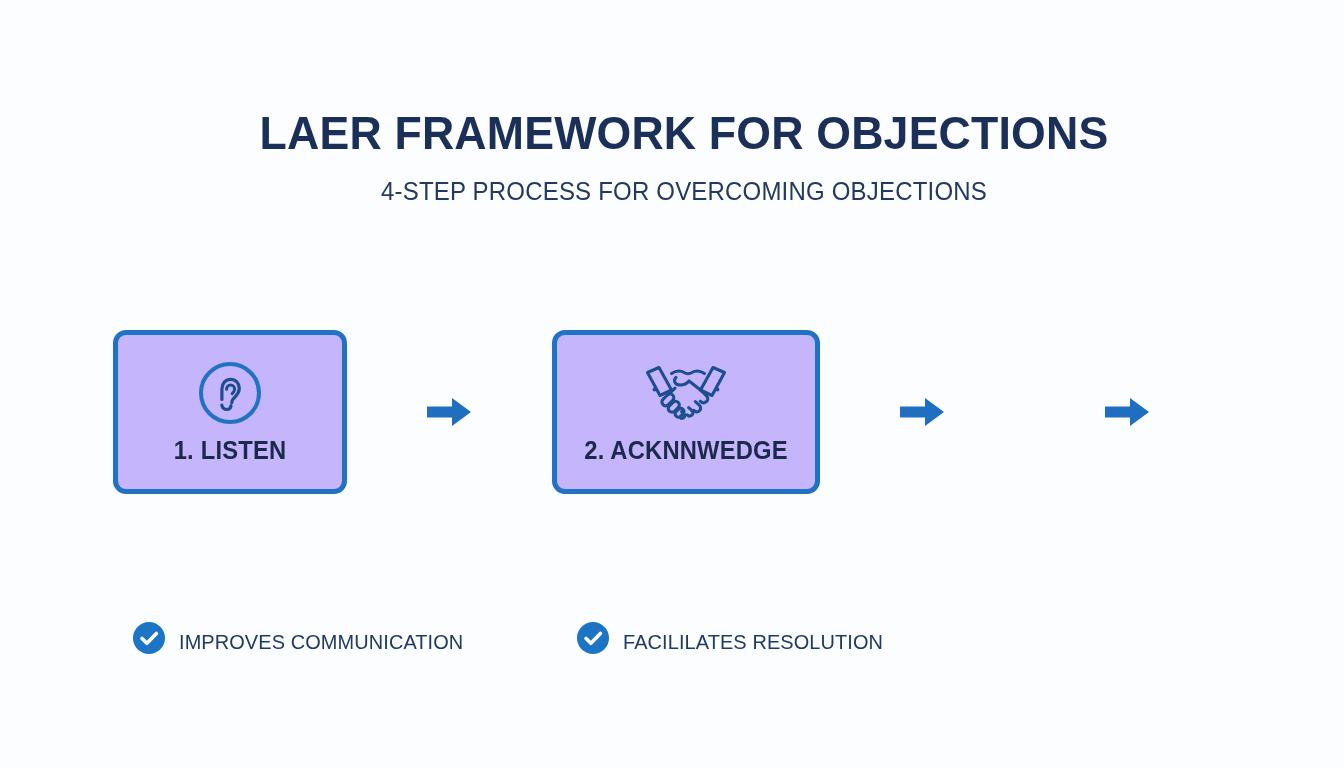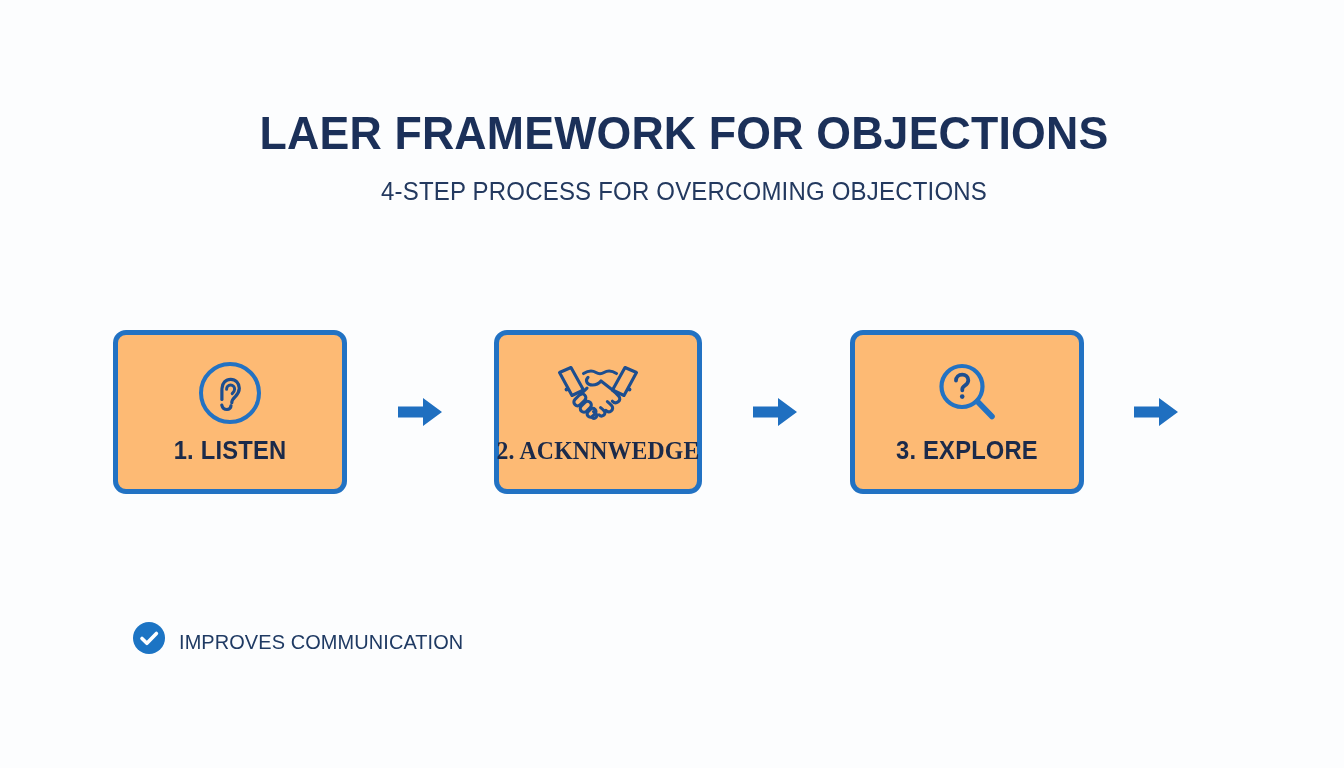--- a/index.html
+++ b/index.html
@@ -51,29 +51,29 @@
     height: 164px;
     display: flex;
     align-items: center;
   }
   .step-box {
     width: 234px;
     height: 164px;
     box-sizing: border-box;
     border: 5px solid #2272c3;
     border-radius: 13px;
-    background: #fdba74;
+    background: #c4b5fd;
     display: flex;
     flex-direction: column;
     align-items: center;
     justify-content: flex-start;
     position: relative;
     flex: 0 0 auto;
   }
-  .step-box.wide { width: 208px; font-family: Liberation Serif, serif; }
+  .step-box.wide { width: 268px; }
 
   .step-icon {
     margin-top: 22px;
     height: 72px;
     display: flex;
     align-items: center;
     justify-content: center;
   }
   .step-label {
     position: absolute;
@@ -180,31 +180,20 @@
     </div>
     <div class="step-label">2. ACKNNWEDGE</div>
   </div>
 
   <div class="arrow">
     <svg width="46" height="34" viewBox="0 0 46 34">
       <path d="M0 11.5h25V3l19 14-19 14v-8.5H0z" fill="#1f6fc0"></path>
     </svg>
   </div>
 
-  <div class="step-box">
-    <div class="step-icon">
-      <svg width="70" height="70" viewBox="0 0 70 70" fill="none">
-        <circle cx="30" cy="28.5" r="20.5" stroke="#2272c3" stroke-width="4.2"></circle>
-        <path d="M45.5 43.5 60 58.5" stroke="#2272c3" stroke-width="5.6" stroke-linecap="round"></path>
-        <path d="M24 22.6c0-3.4 2.7-6 6.2-6 3.4 0 6.1 2.4 6.1 5.7 0 2.8-1.7 4.2-3.5 5.3-1.6 1-2.5 1.9-2.5 3.7v1" stroke="#1d4e8f" stroke-width="3.8" stroke-linecap="round"></path>
-        <circle cx="30.2" cy="38.6" r="2.3" fill="#1d4e8f"></circle>
-      </svg>
-    </div>
-    <div class="step-label">3. EXPLORE</div>
-  </div>
 
   <div class="arrow">
     <svg width="46" height="34" viewBox="0 0 46 34">
       <path d="M0 11.5h25V3l19 14-19 14v-8.5H0z" fill="#1f6fc0"></path>
     </svg>
   </div>
 
 
 </div>
 
@@ -212,14 +201,21 @@
 
   <div class="benefit">
     <svg class="check-badge" viewBox="0 0 32 32">
       <circle cx="16" cy="16" r="16" fill="#1c74c4"></circle>
       <path d="m9 16.4 4.9 4.9L23.4 11.5" stroke="#ffffff" stroke-width="3.6" fill="none" stroke-linecap="round" stroke-linejoin="round"></path>
     </svg>
     <span class="benefit-label">IMPROVES COMMUNICATION</span>
   </div>
 
 
+  <div class="benefit">
+    <svg class="check-badge" viewBox="0 0 32 32">
+      <circle cx="16" cy="16" r="16" fill="#1c74c4"></circle>
+      <path d="m9 16.4 4.9 4.9L23.4 11.5" stroke="#ffffff" stroke-width="3.6" fill="none" stroke-linecap="round" stroke-linejoin="round"></path>
+    </svg>
+    <span class="benefit-label">FACILILATES RESOLUTION</span>
+  </div>
 
 </div>
 
 </body></html>

